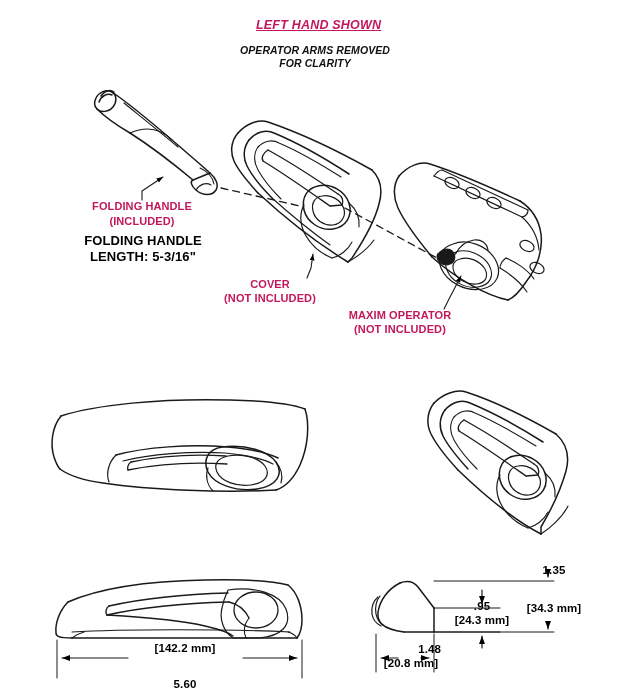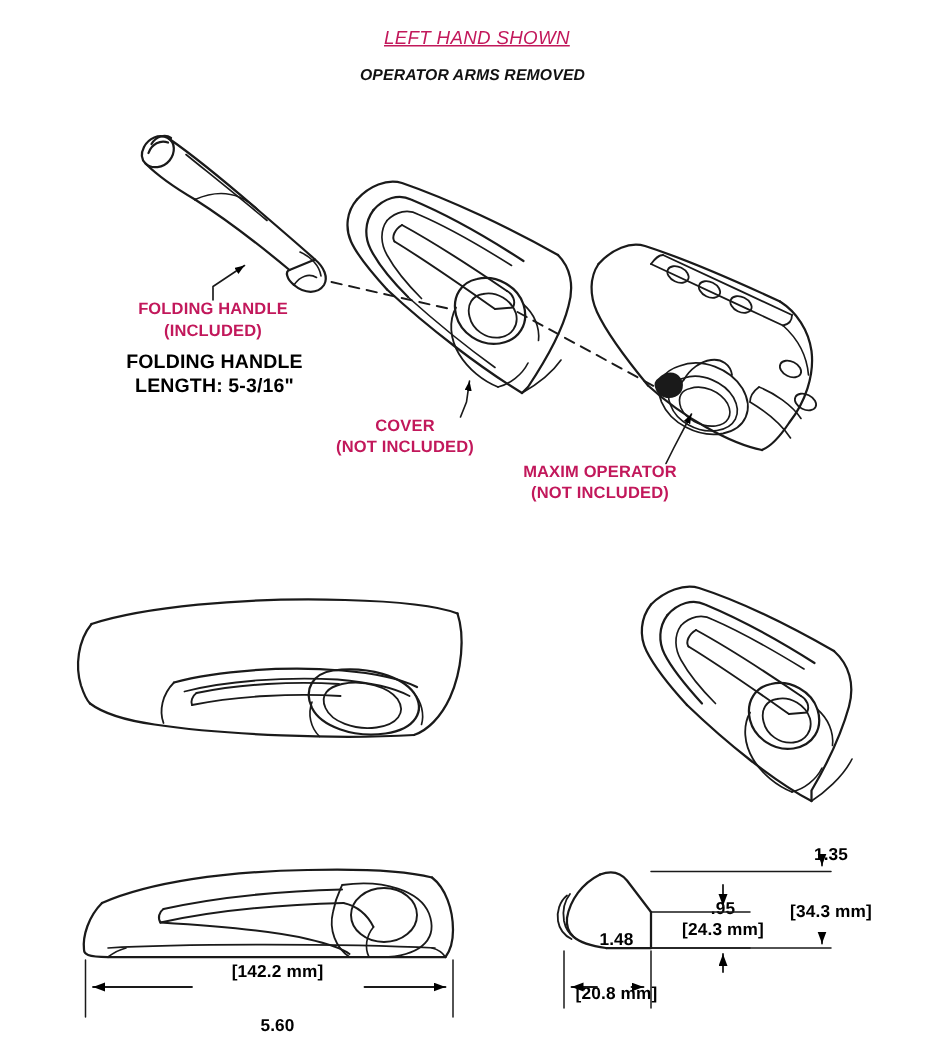--- a/index.html
+++ b/index.html
@@ -7,56 +7,57 @@
     width:619px;height:694px;
     background:#ffffff;
     font-family:"Liberation Sans",sans-serif;
     overflow:hidden;
     position:relative;
   }
   #sheet{position:absolute;left:0;top:0;width:619px;height:694px;}
   svg.layer{position:absolute;left:0;top:0;width:619px;height:694px;}
   .txt{position:absolute;white-space:pre;line-height:1.14;font-weight:bold;}
   .t-title{
-    color:#c2185b;font-style:italic;font-weight:normal;font-size:12.5px;
+    color:#c2185b;font-style:italic;font-weight:bold;font-size:12.5px;
     letter-spacing:.2px;text-decoration:underline;
   }
   .t-sub{
     color:#111;font-style:italic;font-size:10.5px;text-align:center;
     letter-spacing:.1px;
   }
   .t-mag{color:#c2185b;font-size:11px;text-align:center;letter-spacing:.1px;}
   .t-mag-b{font-weight:bold;}
   .t-blk{color:#000;font-size:13px;text-align:center;letter-spacing:.1px;}
   .t-dim{color:#000;font-size:11.5px;text-align:center;letter-spacing:.1px;}
 </style>
 </head>
 <body>
 
 <div id="sheet">
 
   <div class="txt t-title" style="left:256px;top:18px;">LEFT HAND SHOWN</div>
   <div class="txt t-sub" style="left:235px;top:45px;width:160px;">OPERATOR ARMS REMOVED</div>
+  <div class="txt t-sub" style="left:235px;top:58px;width:160px;">FOR CLARITY</div>
 
   <div class="txt t-mag t-mag-b" style="left:62px;top:200px;width:160px;">FOLDING HANDLE</div>
   <div class="txt t-mag" style="left:62px;top:215px;width:160px;">(INCLUDED)</div>
 
   <div class="txt t-blk" style="left:48px;top:234px;width:190px;">FOLDING HANDLE</div>
   <div class="txt t-blk" style="left:48px;top:250px;width:190px;">LENGTH: 5-3/16"</div>
 
   <div class="txt t-mag t-mag-b" style="left:205px;top:278px;width:130px;">COVER</div>
   <div class="txt t-mag" style="left:205px;top:292px;width:130px;">(NOT INCLUDED)</div>
 
   <div class="txt t-mag t-mag-b" style="left:325px;top:309px;width:150px;">MAXIM OPERATOR</div>
   <div class="txt t-mag" style="left:325px;top:323px;width:150px;">(NOT INCLUDED)</div>
 
   <div class="txt t-dim" style="left:130px;top:643px;width:110px;margin-top:35px;">5.60</div>
   <div class="txt t-dim" style="left:130px;top:642px;width:110px;">[142.2 mm]</div>
 
-  <div class="txt t-dim" style="left:381px;top:621px;width:60px;">1.48</div>
+  <div class="txt t-dim" style="left:381px;top:643px;width:60px;text-align:right;">1.48</div>
   <div class="txt t-dim" style="left:371px;top:657px;width:80px;">[20.8 mm]</div>
 
   <div class="txt t-dim" style="left:452px;top:600px;width:60px;">.95</div>
   <div class="txt t-dim" style="left:442px;top:614px;width:80px;">[24.3 mm]</div>
 
   <div class="txt t-dim" style="left:524px;top:564px;width:60px;">1.35</div>
   <div class="txt t-dim" style="left:514px;top:602px;width:80px;">[34.3 mm]</div>
 
   <svg class="layer" viewBox="0 0 619 694">
     <defs>

